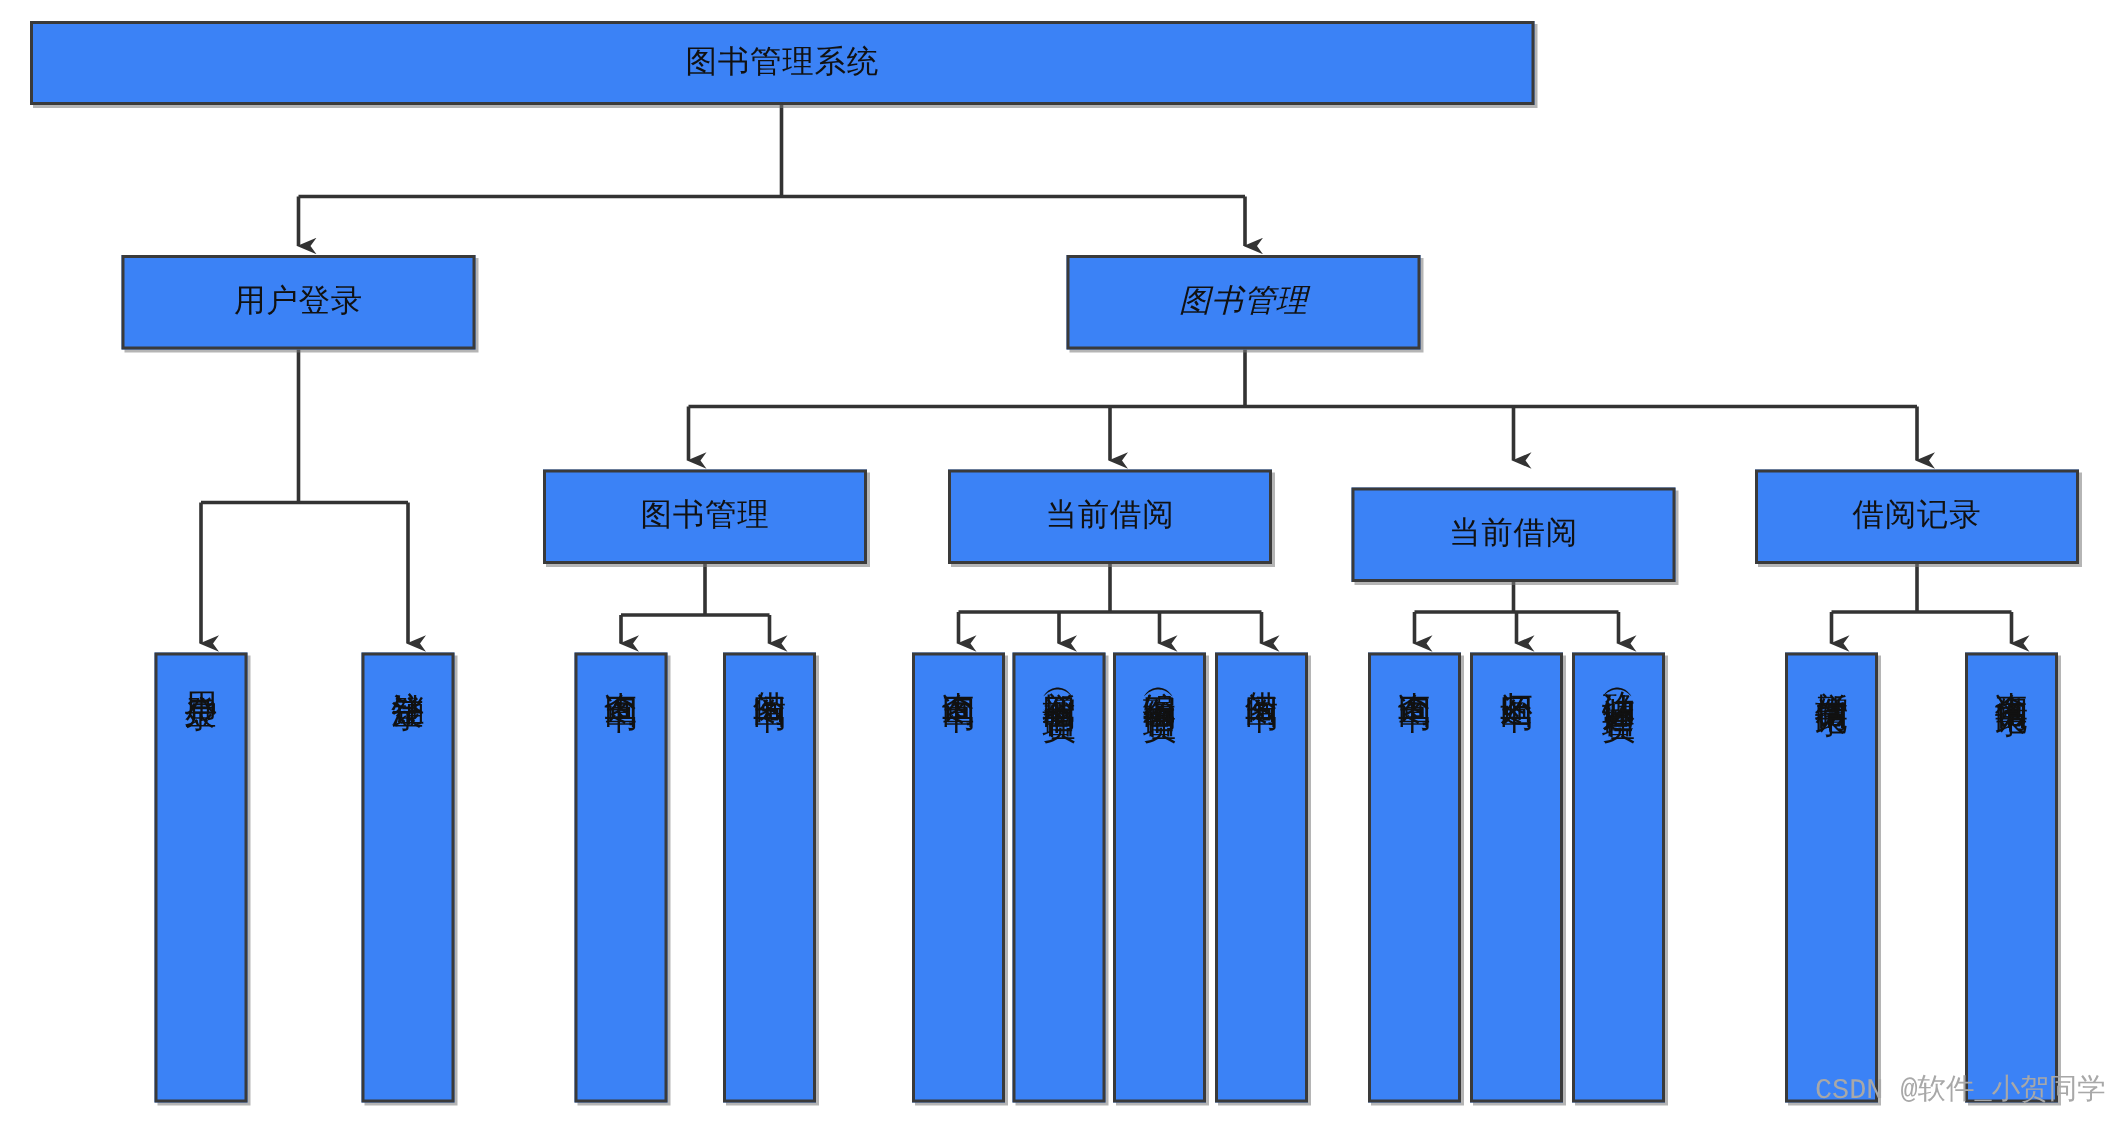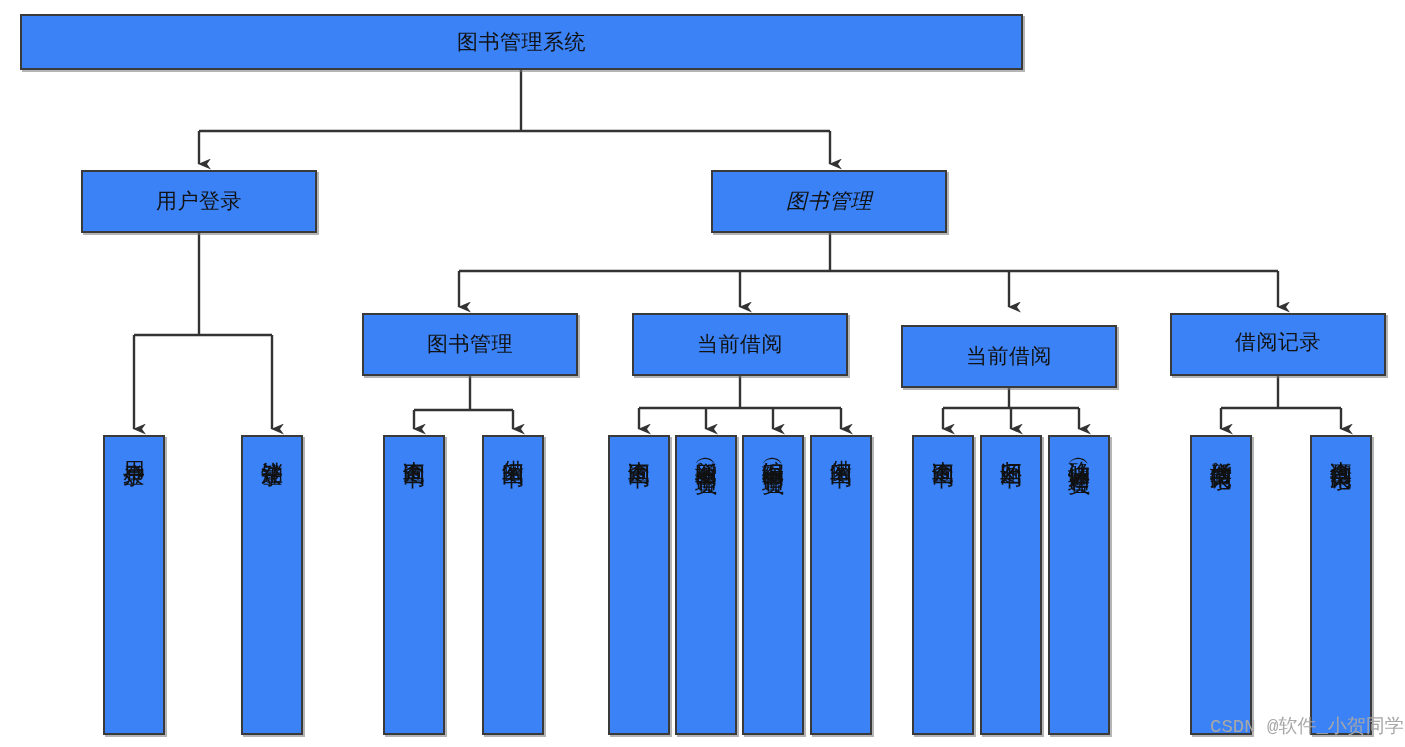--- a/index.html
+++ b/index.html
@@ -122,21 +122,21 @@
   </div>
 
   <div class="node" style="left:632px;top:313px;width:216px;height:63px;">
     <span class="label">当前借阅</span>
   </div>
 
   <div class="node" style="left:901px;top:313px;width:216px;height:63px;margin-top:12px;">
     <span class="label">当前借阅</span>
   </div>
 
-  <div class="node" style="left:1170px;top:313px;width:216px;height:63px;font-family:Liberation Mono, monospace;">
+  <div class="node" style="left:1170px;top:313px;width:216px;height:63px;">
     <span class="label">借阅记录</span>
   </div>
 
   <div class="node vertical" style="left:103px;top:435px;width:62px;height:300px;">
     <span class="label">用户登录</span>
   </div>
 
   <div class="node vertical" style="left:241px;top:435px;width:62px;height:300px;">
     <span class="label">注销登录</span>
   </div>

